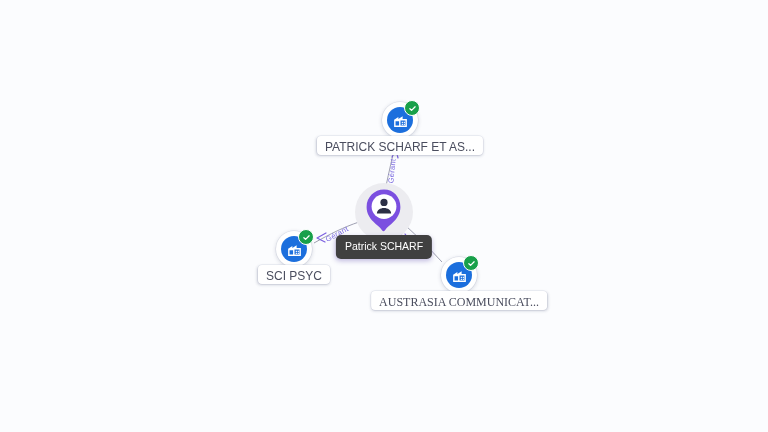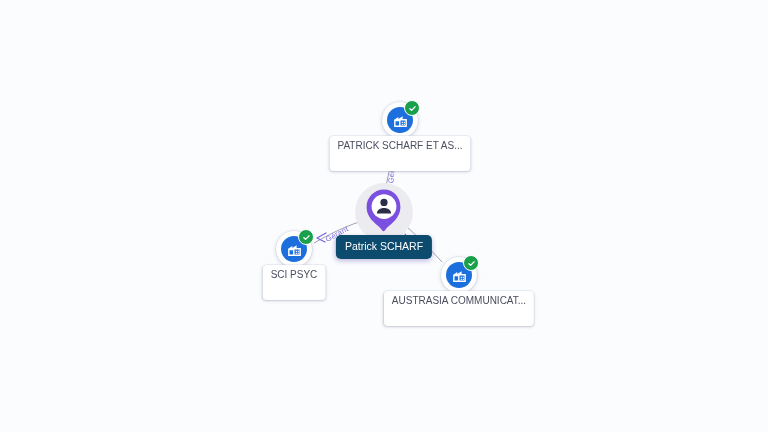--- a/index.html
+++ b/index.html
@@ -119,30 +119,30 @@
     height: 48px;
   }
   .pin-wrap svg { display: block; }
 
   
   .name-chip {
     position: absolute;
     transform: translate(-50%, 0);
     background: #ffffff;
     color: #4a4d5e;
-    font-size: 10px;
+    font-size: 12px;
     line-height: 1;
-    padding: 5px 8px 20px 8px;
+    padding: 5px 8px 2px 8px;
     border-radius: 4px;
     white-space: nowrap;
     box-shadow: 0 1px 3px rgba(30,40,80,.22), 0 0 0 .5px rgba(205,210,225,.5);
     user-select: none;
   }
   .name-chip.primary {
-    background: #0c4a6e;
+    background: #404040;
     color: #ffffff;
     border-radius: 5px;
     font-size: 10.5px;
     padding: 6px 9px 7px 9px;
     box-shadow: 0 2px 5px rgba(70,50,160,.32);
   }
 </style>
 </head>
 <body>
 
@@ -201,21 +201,21 @@
       <svg width="17" height="17" viewBox="0 0 24 24" aria-hidden="true">
         <path fill="#ffffff" d="M3 21V11l6-4v3l6-4v4h6v11H3zm2-2h5v-6H5v6zm7 0h7v-7h-7v7zm1.8-5.2h1.6v1.6h-1.6v-1.6zm0 2.8h1.6v1.6h-1.6v-1.6zm2.8-2.8h1.6v1.6h-1.6v-1.6zm0 2.8h1.6v1.6h-1.6v-1.6z"></path>
       </svg>
     </div>
     <div class="verified-badge">
       <svg width="9" height="9" viewBox="0 0 24 24" aria-hidden="true">
         <path fill="none" stroke="#ffffff" stroke-width="3.4" stroke-linecap="round" stroke-linejoin="round" d="M5 12.5l4.5 4.5L19 7.5"></path>
       </svg>
     </div>
   </div>
-  <div class="name-chip" style="left:459px; top:291px;">AUSTRASIA COMMUNICAT...</div>
+  <div class="name-chip" style="left:459px; top:291px;font-family:Liberation Serif, serif;">AUSTRASIA COMMUNICAT...</div>
 
   <div class="node person-node" style="left:384px; top:212px;">
     <div class="person-halo"></div>
     <div class="pin-wrap">
       <svg width="40" height="48" viewBox="0 0 40 48" aria-hidden="true">
         <path d="M20 1.6C10.3 1.6 2.6 9.3 2.6 19c0 6.2 3.1 11 6.6 14.6 3.3 3.4 6.9 5.8 8.8 8.6.9 1.3 2.1 1.3 3 0 1.9-2.8 5.5-5.2 8.8-8.6C33.3 30 36.4 25.2 36.4 19 36.4 9.3 29.7 1.6 20 1.6z" fill="#7b4fe0"></path>
         <circle cx="20" cy="18.6" r="12.4" fill="#ffffff"></circle>
         <g fill="#2b2f45">
           <circle cx="20" cy="14.4" r="3.6"></circle>
           <path d="M12.9 25.4c0-3.3 3.2-5.4 7.1-5.4s7.1 2.1 7.1 5.4H12.9z"></path>

